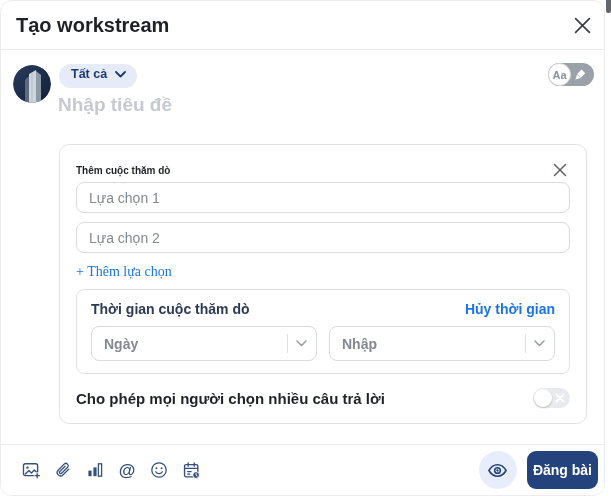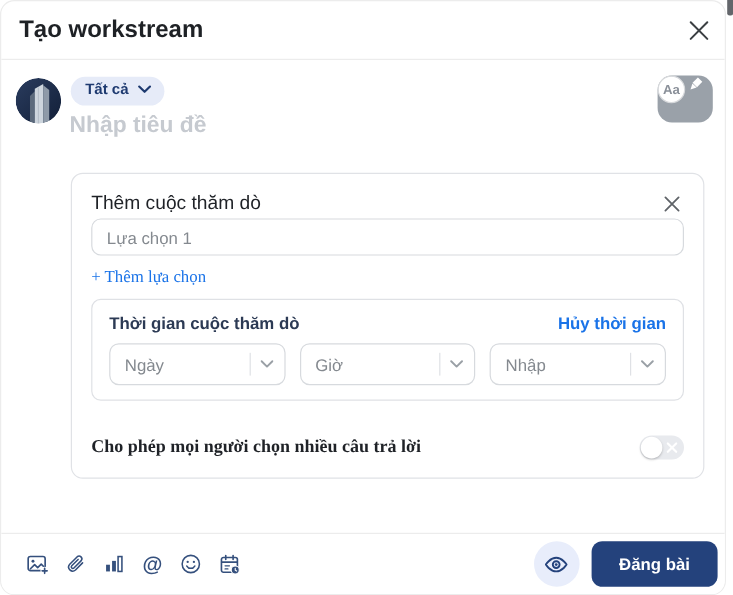--- a/index.html
+++ b/index.html
@@ -30,22 +30,22 @@
   .composer-row { position: absolute; top: 15px; left: 12px; right: 10px; display: flex; align-items: flex-start; }
   .avatar { width: 38px; height: 38px; border-radius: 50%; overflow: hidden; flex: 0 0 auto; }
   .audience-pill {
     margin-left: 8px; margin-top: -1px; height: 24px; padding: 0 11px 4px 12px; border-radius: 12px;
     background: #e6ebf8; color: #1e3a70; font-size: 12.5px; font-weight: 700;
     display: flex; align-items: center; gap: 8px; border: none; cursor: pointer;
     font-family: inherit;
   }
   .spacer { flex: 1; }
   .aa-toggle {
-    margin-top: -2px; width: 46px; height: 39px; border-radius: 12px; background: #9aa1a9;
-    display: flex; align-items: flex-start; border: none; cursor: pointer; padding: 0;
+    margin-top: -2px; width: 46px; height: 23px; border-radius: 12px; background: #9aa1a9;
+    display: flex; align-items: center; border: none; cursor: pointer; padding: 0;
   }
   .aa-knob {
     width: 23px; height: 23px; border-radius: 50%; background: #fff; border: 1px solid #d7d9dc;
     display: flex; align-items: center; justify-content: center;
     font-size: 11px; font-weight: 700; color: #8a9099;
   }
   .aa-brush { margin-left: 3px; display: flex; }
 
   .title-input {
     position: absolute; left: 57px; top: 44px; width: 470px;
@@ -54,44 +54,44 @@
   }
   .title-input::placeholder { color: #c6cad0; opacity: 1; }
 
   
   .poll-card {
     position: absolute; left: 58px; top: 94px; width: 528px;
     border: 1px solid #e0e2e6; border-radius: 10px; background: #fff;
     padding: 15px 16px;
   }
   .poll-header { display: flex; justify-content: space-between; align-items: center; }
-  .poll-title { font-size: 16px; font-weight: 400; color: #1f2227; }
+  .poll-title { font-size: 10px; font-weight: 700; color: #1f2227; }
   .option-input {
     display: block; width: 100%; height: 31px; margin-top: 2px;
     border: 1px solid #d7dade; border-radius: 8px; padding: 0 12px;
     font-size: 14px; color: #202124; outline: none; font-family: inherit; background: #fff;
   }
   .option-input + .option-input { margin-top: 9px; }
   .option-input::placeholder { color: #84898f; opacity: 1; }
   .add-option {
     margin-top: 11px; display: inline-block; font-size: 14px; font-weight: 500;
     color: #1a73e8; cursor: pointer; background: none; border: none; font-family: Liberation Serif, serif; padding: 0;
   }
   .time-card { margin-top: 9px; border: 1px solid #dfe1e5; border-radius: 8px; padding: 11px 14px 12px; }
   .time-header { display: flex; justify-content: space-between; align-items: flex-end; }
   .time-title { font-size: 14px; font-weight: 700; color: #2c3a54; }
   .time-cancel { font-size: 14px; font-weight: 700; color: #1a73e8; cursor: pointer; background: none; border: none; font-family: inherit; padding: 0; }
-  .selects { display: flex; gap: 12px; margin-top: 9px; }
+  .selects { display: flex; gap: 12px; margin-top: 9px; font-weight: bold; }
   .select {
     flex: 1; height: 35px; border: 1px solid #d7dade; border-radius: 8px; background: #fff;
     display: flex; align-items: center; padding-left: 12px; font-size: 14px; color: #84898f; cursor: pointer;
   }
   .select .sep { margin-left: auto; width: 1px; height: 19px; background: #dfe1e5; }
   .select .chev { margin: 0 9px 0 8px; display: flex; }
-  .toggle-row { margin-top: 29px; display: flex; align-items: center; justify-content: space-between; font-family: Liberation Serif, serif; }
+  .toggle-row { margin-top: 14px; display: flex; align-items: center; justify-content: space-between; }
   .toggle-label { font-size: 15px; font-weight: 700; color: #1f2227; }
   .switch {
     width: 37px; height: 20px; border-radius: 10px; background: #e8eaee;
     position: relative; cursor: pointer; border: none; padding: 0; flex: 0 0 auto;
   }
   .switch-knob {
     position: absolute; left: 1px; top: 1px; width: 18px; height: 18px; border-radius: 50%;
     background: #fff; box-shadow: 0 1px 2px rgba(0,0,0,.22);
   }
   .switch-x { position: absolute; right: 5px; top: 5px; display: flex; }
@@ -103,21 +103,21 @@
   }
   .tool-icons { display: flex; align-items: center; gap: 8px; }
   .tool-btn { width: 24px; height: 24px; display: flex; align-items: center; justify-content: center; background: none; border: none; cursor: pointer; padding: 0; }
   .at-glyph { font-size: 17px; font-weight: 700; color: #35507d; line-height: 1; }
   .footer-right { margin-left: auto; display: flex; align-items: center; gap: 10px; }
   .eye-btn {
     width: 38px; height: 38px; border-radius: 50%; background: #e8edfb;
     display: flex; align-items: center; justify-content: center; border: none; cursor: pointer;
   }
   .submit-btn {
-    height: 38px; padding: 0 23px; border: none; border-radius: 9px;
+    height: 38px; padding: 0 6px; border: none; border-radius: 9px;
     background: #24427c; color: #fff; font-size: 14px; font-weight: 700;
     cursor: pointer; font-family: inherit;
   }
 
   
   .scroll-notch { position: absolute; right: 0; top: 0; width: 5px; height: 13px; background: #63666b; border-radius: 0 0 2px 2px; }
 </style>
 </head>
 <body>
 
@@ -185,40 +185,32 @@
         <button class="icon-btn">
           <span style="display:flex">
             <svg width="14" height="14" viewBox="0 0 14 14">
                 <path d="M1.5 1.5L12.5 12.5M12.5 1.5L1.5 12.5" stroke="#5f6368" stroke-width="1.5" stroke-linecap="round"></path>
               </svg>
           </span>
         </button>
       </div>
 
       <input class="option-input" type="text" placeholder="Lựa chọn 1" style="">
+      <input class="option-input" type="text" placeholder="Lựa chọn 2" style="">
 
       <button class="add-option">+ Thêm lựa chọn</button>
 
       <div class="time-card">
         <div class="time-header">
           <span class="time-title">Thời gian cuộc thăm dò</span>
           <button class="time-cancel">Hủy thời gian</button>
         </div>
         <div class="selects">
           <div class="select">
             <span>Ngày</span>
-            <span class="sep"></span>
-            <span class="chev">
-              <svg width="11" height="7" viewBox="0 0 11 7">
-                  <polyline points="1,1 5.5,5.5 10,1" fill="none" stroke="#9aa0a6" stroke-width="1.6" stroke-linecap="round" stroke-linejoin="round"></polyline>
-                </svg>
-            </span>
-          </div>
-          <div class="select">
-            <span>Giờ</span>
             <span class="sep"></span>
             <span class="chev">
               <svg width="11" height="7" viewBox="0 0 11 7">
                   <polyline points="1,1 5.5,5.5 10,1" fill="none" stroke="#9aa0a6" stroke-width="1.6" stroke-linecap="round" stroke-linejoin="round"></polyline>
                 </svg>
             </span>
           </div>
           <div class="select">
             <span>Nhập</span>
             <span class="sep"></span>

